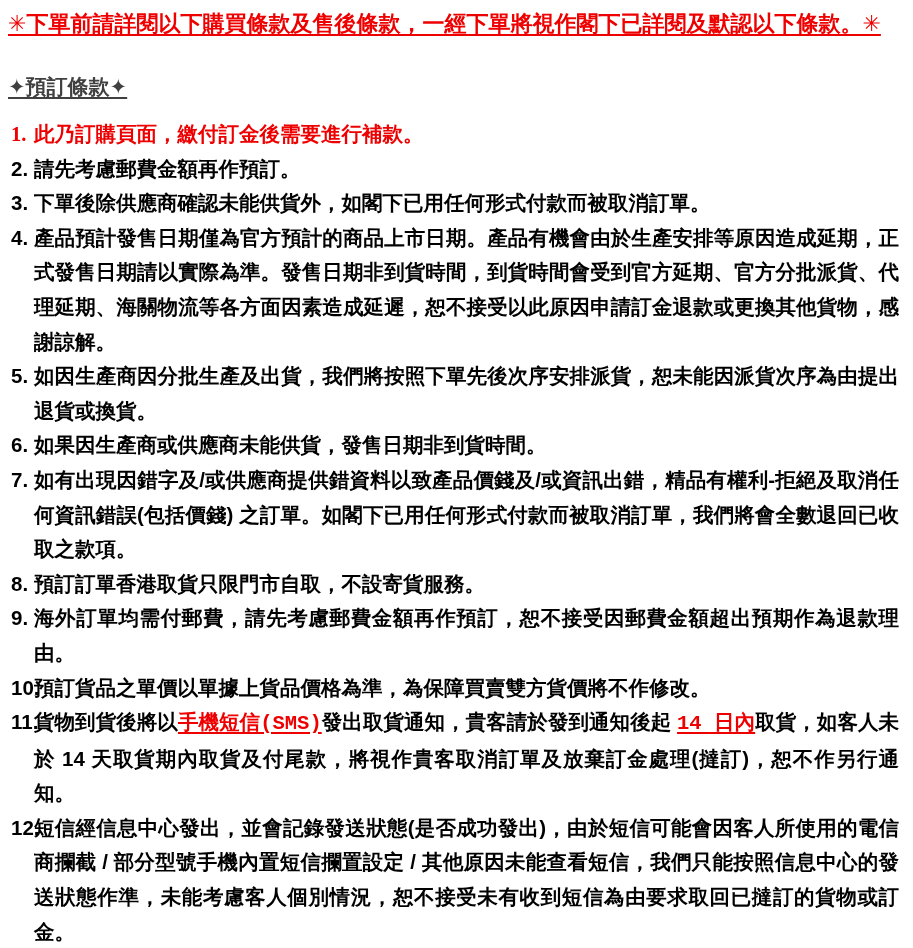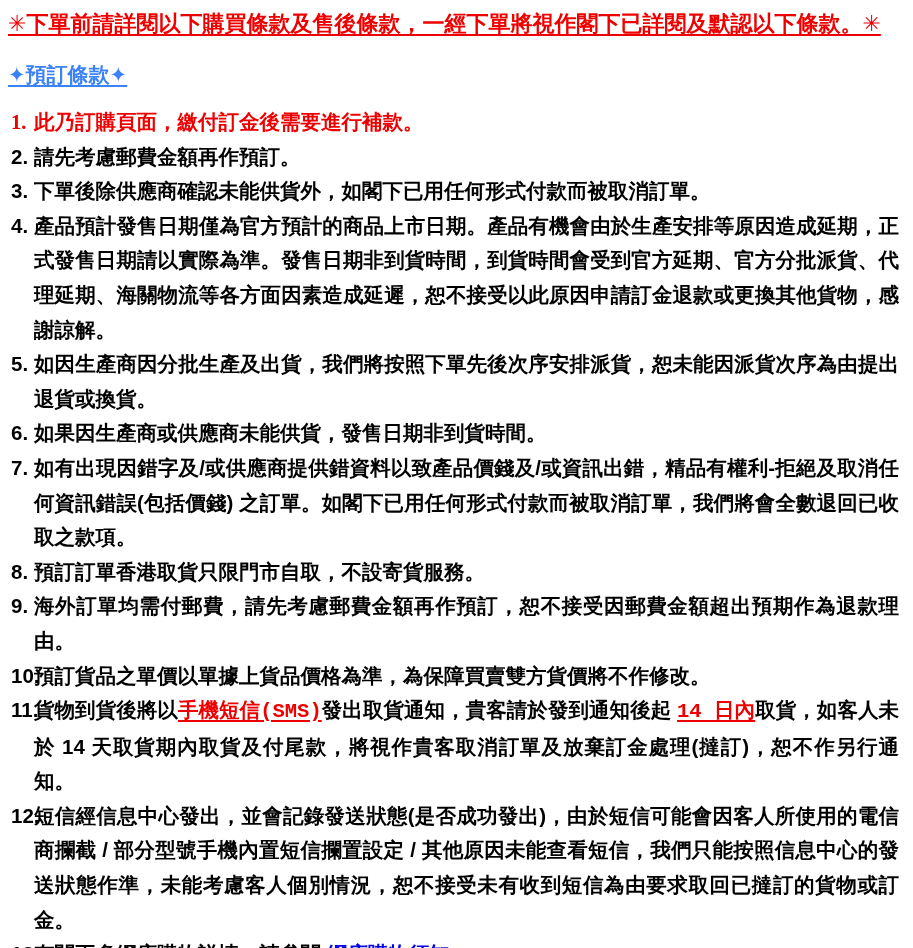--- a/index.html
+++ b/index.html
@@ -7,30 +7,30 @@
     --link-blue:#0000ee;
   }
   html,body{margin:0;padding:0;background:#ffffff;}
   body{
     width:913px;height:948px;overflow:hidden;box-sizing:border-box;
     padding:10px 14px 0 6px;
     font-family:"Liberation Sans","DejaVu Sans",sans-serif;
     font-weight:bold;color:#000;
   }
   .warning-header{
-    margin:0 0 0 2px;
+    margin:0 0 12px 2px;
     font-size:22px;line-height:28px;
     color:var(--accent-red);
     text-decoration:underline;
     text-underline-offset:3px;
   }
   .section-title{
     margin:24px 0 0 2px;
     font-size:21px;line-height:26px;
-    color:#3b82f6;
+    color:#404040;
     text-decoration:underline;
     text-underline-offset:3px;
     display:inline-block;
   }
   ol.terms{
     margin:17px 0 0 0;
     padding:0 0 0 5px;
     list-style:none;
     counter-reset:term;
     font-size:20.5px;

